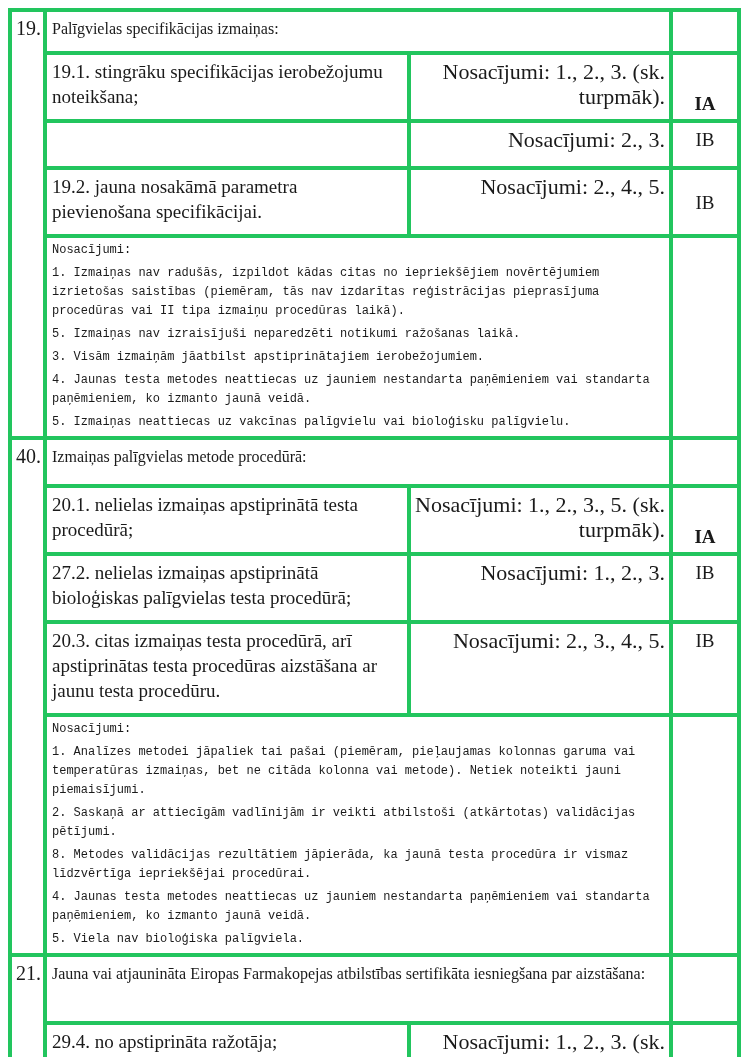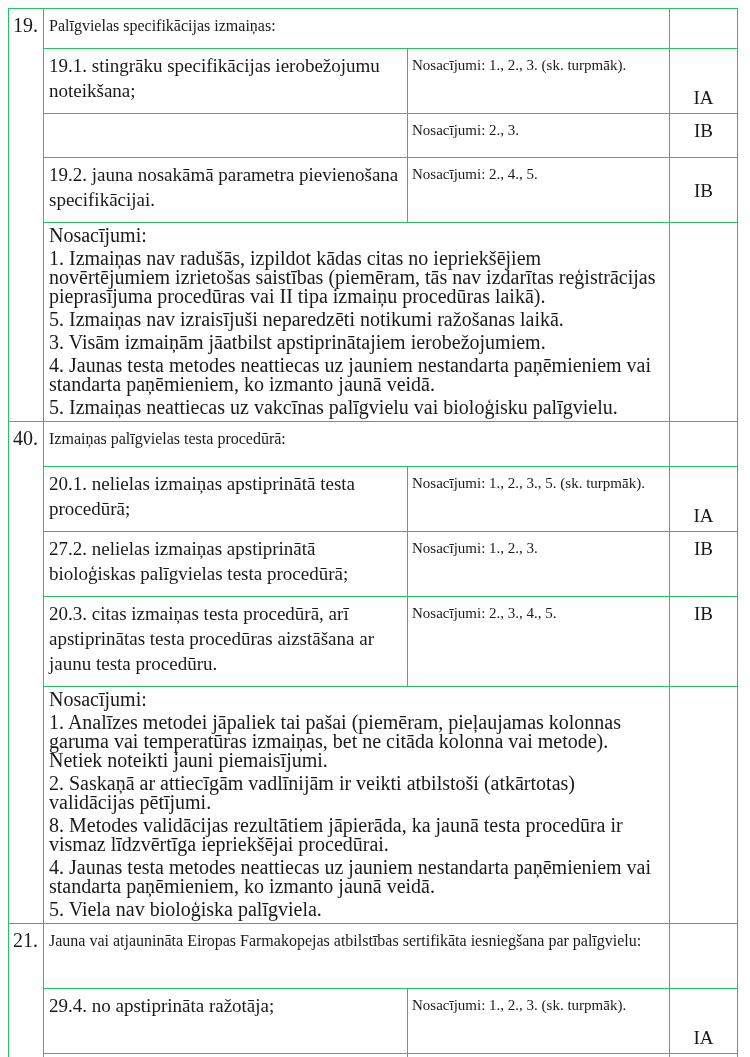--- a/index.html
+++ b/index.html
@@ -20,21 +20,21 @@
       left: 8px;
       top: 8px;
       width: 729px;
     }
     table.doc {
       border-collapse: collapse;
       width: 729px;
       table-layout: fixed;
     }
     table.doc td {
-      border: 1px solid #22c55e;
+      border: 4px solid #22c55e;
       vertical-align: top;
       padding: 0;
     }
     col.c-num { width: 35px; }
     col.c-desc { width: 364px; }
     col.c-cond { width: 262px; }
     col.c-type { width: 68px; }
 
     .num {
       font-size: 20px;
@@ -46,38 +46,40 @@
       line-height: 25px;
       padding: 4px 0 3px 5px !important;
     }
     .item-text {
       font-size: 19px;
       line-height: 25px;
       padding: 4px 6px 3px 5px !important;
       margin-top: 35px;
     }
     .cond-text {
-      font-size: 15px;
+      font-size: 22px;
       line-height: 25px;
       padding: 4px 4px 3px 4px !important;
+      text-align: right;
     }
     .type-cell {
       font-size: 19px;
       line-height: 25px;
       text-align: center;
       position: relative;
     }
-    .type-cell.bottom { vertical-align: bottom !important; padding-bottom: 3px !important; }
+    .type-cell.bottom { vertical-align: bottom !important; padding-bottom: 3px !important; font-weight: bold; }
     .type-cell.middle { vertical-align: middle !important; }
     .type-cell.top { padding-top: 4px !important; }
 
     .notes {
-      font-size: 20px;
+      font-size: 12px;
       line-height: 19px;
       padding: 3px 8px 4px 5px !important;
+      font-family: Liberation Mono, monospace;
     }
     .notes .note-title { margin-bottom: 4px; }
     .notes .note-item { margin-bottom: 4px; }
     .notes .note-item:last-child { margin-bottom: 0; }
 
     .row-h-19-head td { height: 32px; }
     .row-h-19-1 td { height: 57px; }
     .row-h-19-1b td { height: 36px; }
     .row-h-19-2 td { height: 57px; }
     .row-h-20-head td { height: 37px; }
@@ -128,21 +130,21 @@
           <div class="note-item">5. Izmaiņas nav izraisījuši neparedzēti notikumi ražošanas laikā.</div>
           <div class="note-item">3. Visām izmaiņām jāatbilst apstiprinātajiem ierobežojumiem.</div>
           <div class="note-item">4. Jaunas testa metodes neattiecas uz jauniem nestandarta paņēmieniem vai standarta paņēmieniem, ko izmanto jaunā veidā.</div>
           <div class="note-item">5. Izmaiņas neattiecas uz vakcīnas palīgvielu vai bioloģisku palīgvielu.</div>
         </td>
         <td class="type-cell"></td>
       </tr>
 
       <tr class="row-h-20-head">
         <td class="num" rowspan="5">40.</td>
-        <td class="head-text" colspan="2">Izmaiņas palīgvielas testa procedūrā:</td>
+        <td class="head-text" colspan="2">Izmaiņas palīgvielas metode procedūrā:</td>
         <td class="type-cell"></td>
       </tr>
       <tr class="row-h-20-1">
         <td class="item-text">20.1. nelielas izmaiņas apstiprinātā testa procedūrā;</td>
         <td class="cond-text">Nosacījumi: 1., 2., 3., 5. (sk. turpmāk).</td>
         <td class="type-cell bottom">IA</td>
       </tr>
       <tr class="row-h-20-2">
         <td class="item-text">27.2. nelielas izmaiņas apstiprinātā bioloģiskas palīgvielas testa procedūrā;</td>
         <td class="cond-text">Nosacījumi: 1., 2., 3.</td>
@@ -160,21 +162,21 @@
           <div class="note-item">2. Saskaņā ar attiecīgām vadlīnijām ir veikti atbilstoši (atkārtotas) validācijas pētījumi.</div>
           <div class="note-item">8. Metodes validācijas rezultātiem jāpierāda, ka jaunā testa procedūra ir vismaz līdzvērtīga iepriekšējai procedūrai.</div>
           <div class="note-item">4. Jaunas testa metodes neattiecas uz jauniem nestandarta paņēmieniem vai standarta paņēmieniem, ko izmanto jaunā veidā.</div>
           <div class="note-item">5. Viela nav bioloģiska palīgviela.</div>
         </td>
         <td class="type-cell"></td>
       </tr>
 
       <tr class="row-h-21-head">
         <td class="num" rowspan="3">21.</td>
-        <td class="head-text" colspan="2">Jauna vai atjaunināta Eiropas Farmakopejas atbilstības sertifikāta iesniegšana par palīgvielu:</td>
+        <td class="head-text" colspan="2">Jauna vai atjaunināta Eiropas Farmakopejas atbilstības sertifikāta iesniegšana par aizstāšana:</td>
         <td class="type-cell"></td>
       </tr>
       <tr class="row-h-21-1">
         <td class="item-text">29.4. no apstiprināta ražotāja;</td>
         <td class="cond-text">Nosacījumi: 1., 2., 3. (sk. turpmāk).</td>
         <td class="type-cell bottom">IA</td>
       </tr>
       <tr class="row-h-21-2">
         <td class="item-text">21.2. no jauna ražotāja (aizstāšana vai jauna ražotāja iekļaušana):</td>
         <td class="cond-text"></td>

